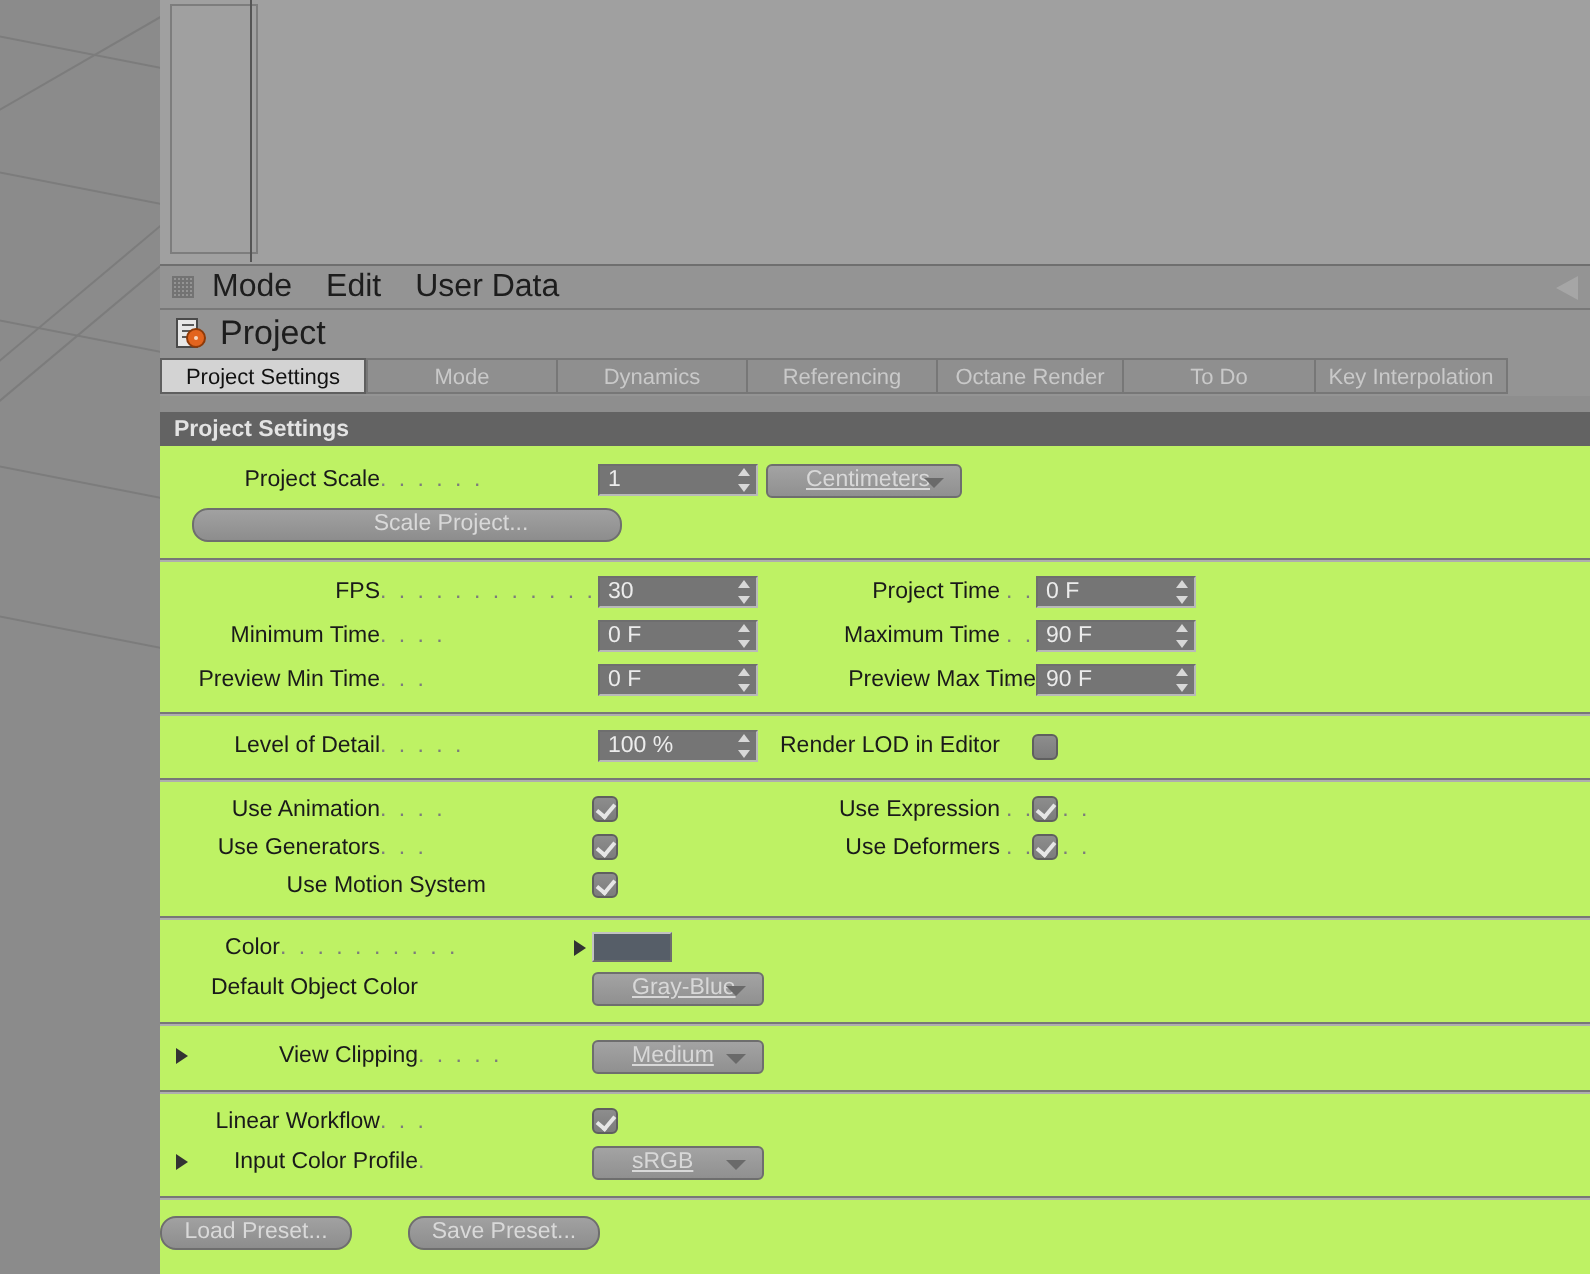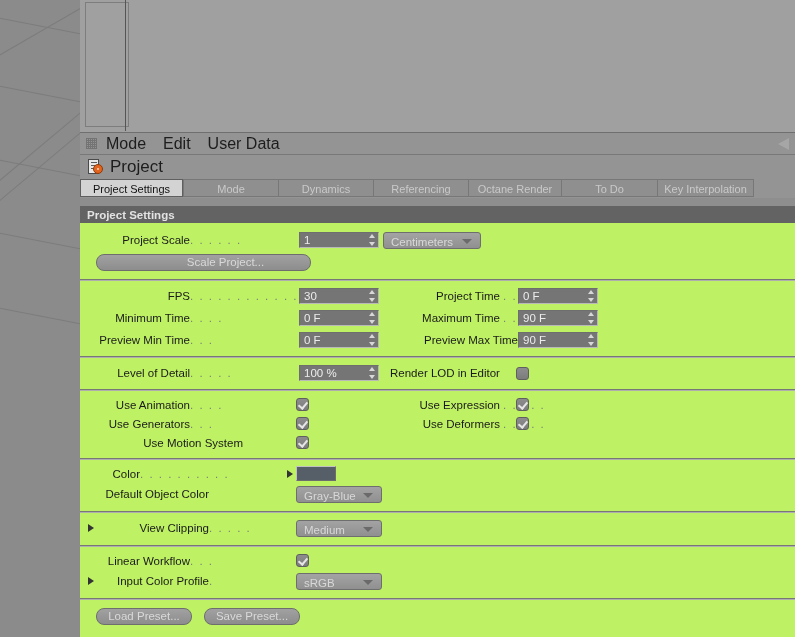--- a/index.html
+++ b/index.html
@@ -137,22 +137,22 @@
     content:"";position:absolute;left:0;width:0;height:0;
     border-left:3.5px solid transparent;border-right:3.5px solid transparent;
   }
   .spin::before{top:0;border-bottom:4px solid #d8d8d8;}
   .spin::after{bottom:0;border-top:4px solid #d8d8d8;}
 
   .dropdown{
     position:relative;height:17px;border-radius:3px;
     background:linear-gradient(#a3a3a3,#909090);
     border:1px solid #6e6e6e;box-sizing:border-box;
-    display:flex;align-items:flex-end;padding-left:7px;
-    color:#d8d8d8;font-size:11.5px;cursor:default;
+    display:flex;align-items:center;padding-left:19px;
+    color:#d8d8d8;font-size:11.5px;cursor:default;text-decoration:underline;
   }
   .dropdown .caret{
     position:absolute;right:8px;top:6px;width:0;height:0;
     border-left:5px solid transparent;border-right:5px solid transparent;
     border-top:5px solid #6a6a6a;
   }
 
   .btn{
     height:17px;border-radius:8px;
     background:linear-gradient(#a1a1a1,#8d8d8d);
@@ -372,19 +372,19 @@
         <div class="dots">.</div>
         <div class="dropdown" style="position:absolute;left:216px;width:86px;">
           <span>sRGB</span>
           <div class="caret"></div>
         </div>
       </div>
     </div>
 
     <div class="group" style="padding:6px 0 6px 0;">
       <div class="row tall">
-        <div class="btn" style="position:absolute;left:16px;width:96px;">Load Preset...</div>
+        <div class="btn" style="position:absolute;left:0;width:96px;">Load Preset...</div>
         <div class="btn" style="position:absolute;left:124px;width:96px;">Save Preset...</div>
       </div>
     </div>
 
   </div>
 </div>
 
 </body></html>

